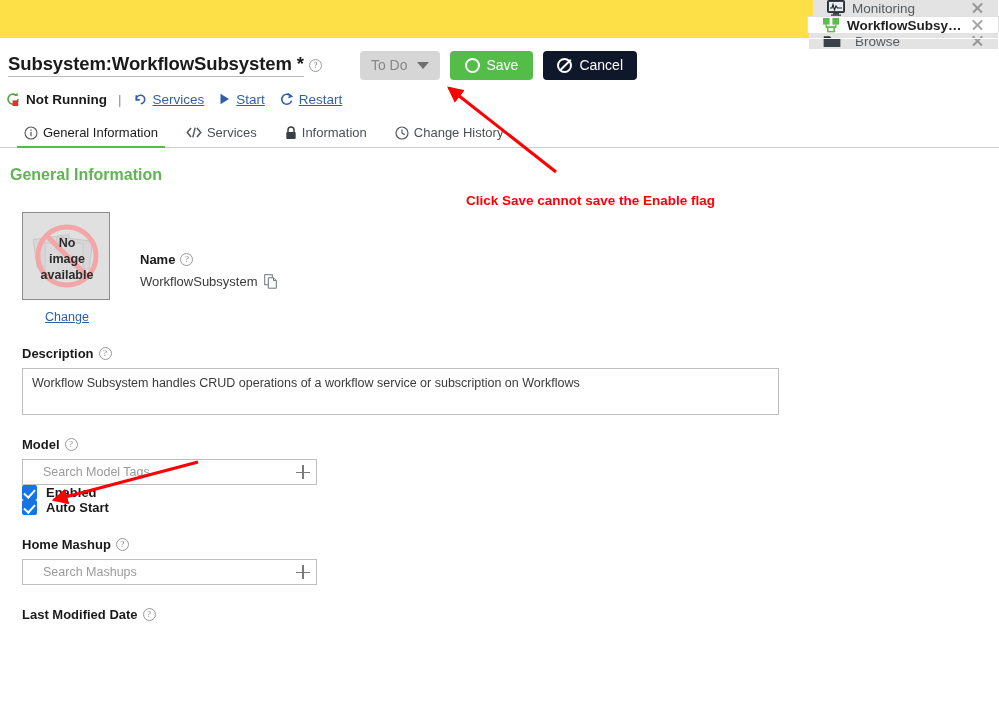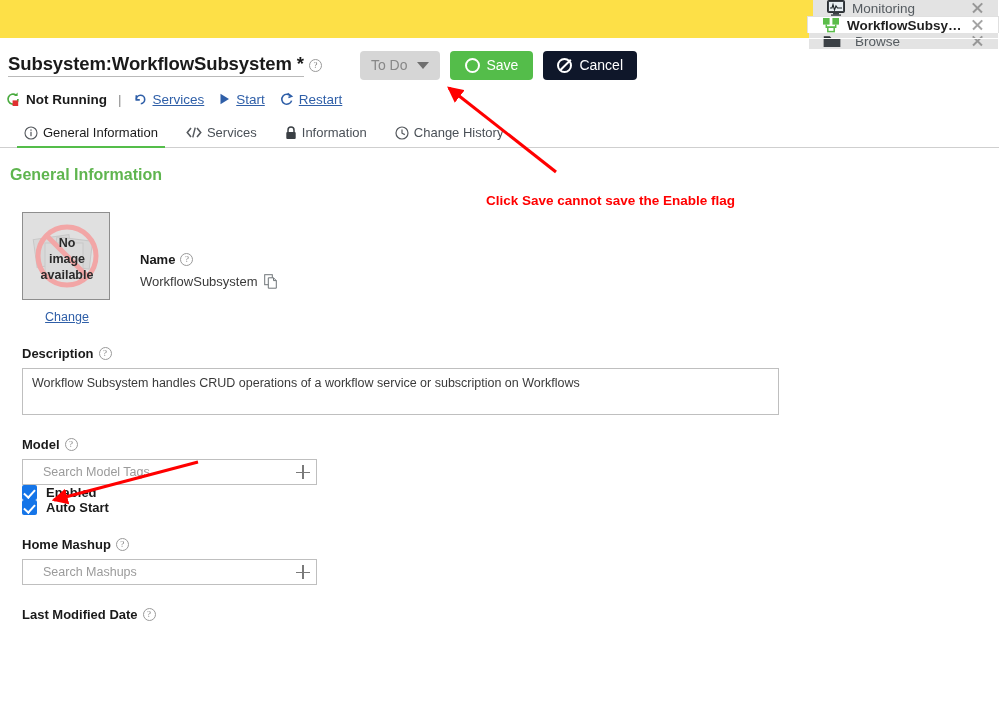--- a/index.html
+++ b/index.html
@@ -600,13 +600,13 @@
 <svg class="anno-svg">
   <defs>
     <marker id="ah" viewBox="0 0 10 10" refX="8.5" refY="5" markerWidth="5.2" markerHeight="5.2" orient="auto-start-reverse">
       <path d="M 0 0 L 10 5 L 0 10 z" fill="#ff0000"></path>
     </marker>
   </defs>
   <line x1="556" y1="172" x2="449" y2="88" stroke="#ff0000" stroke-width="3.1" marker-end="url(#ah)"></line>
   <line x1="198" y1="462" x2="54" y2="500" stroke="#ff0000" stroke-width="3.1" marker-end="url(#ah)"></line>
 </svg>
 
-<div class="anno-text" style="left:486px; top:193px;">Click Save cannot save the Enable flag</div>
+<div class="anno-text" style="left:466px; top:193px;">Click Save cannot save the Enable flag</div>
 
 </body></html>

